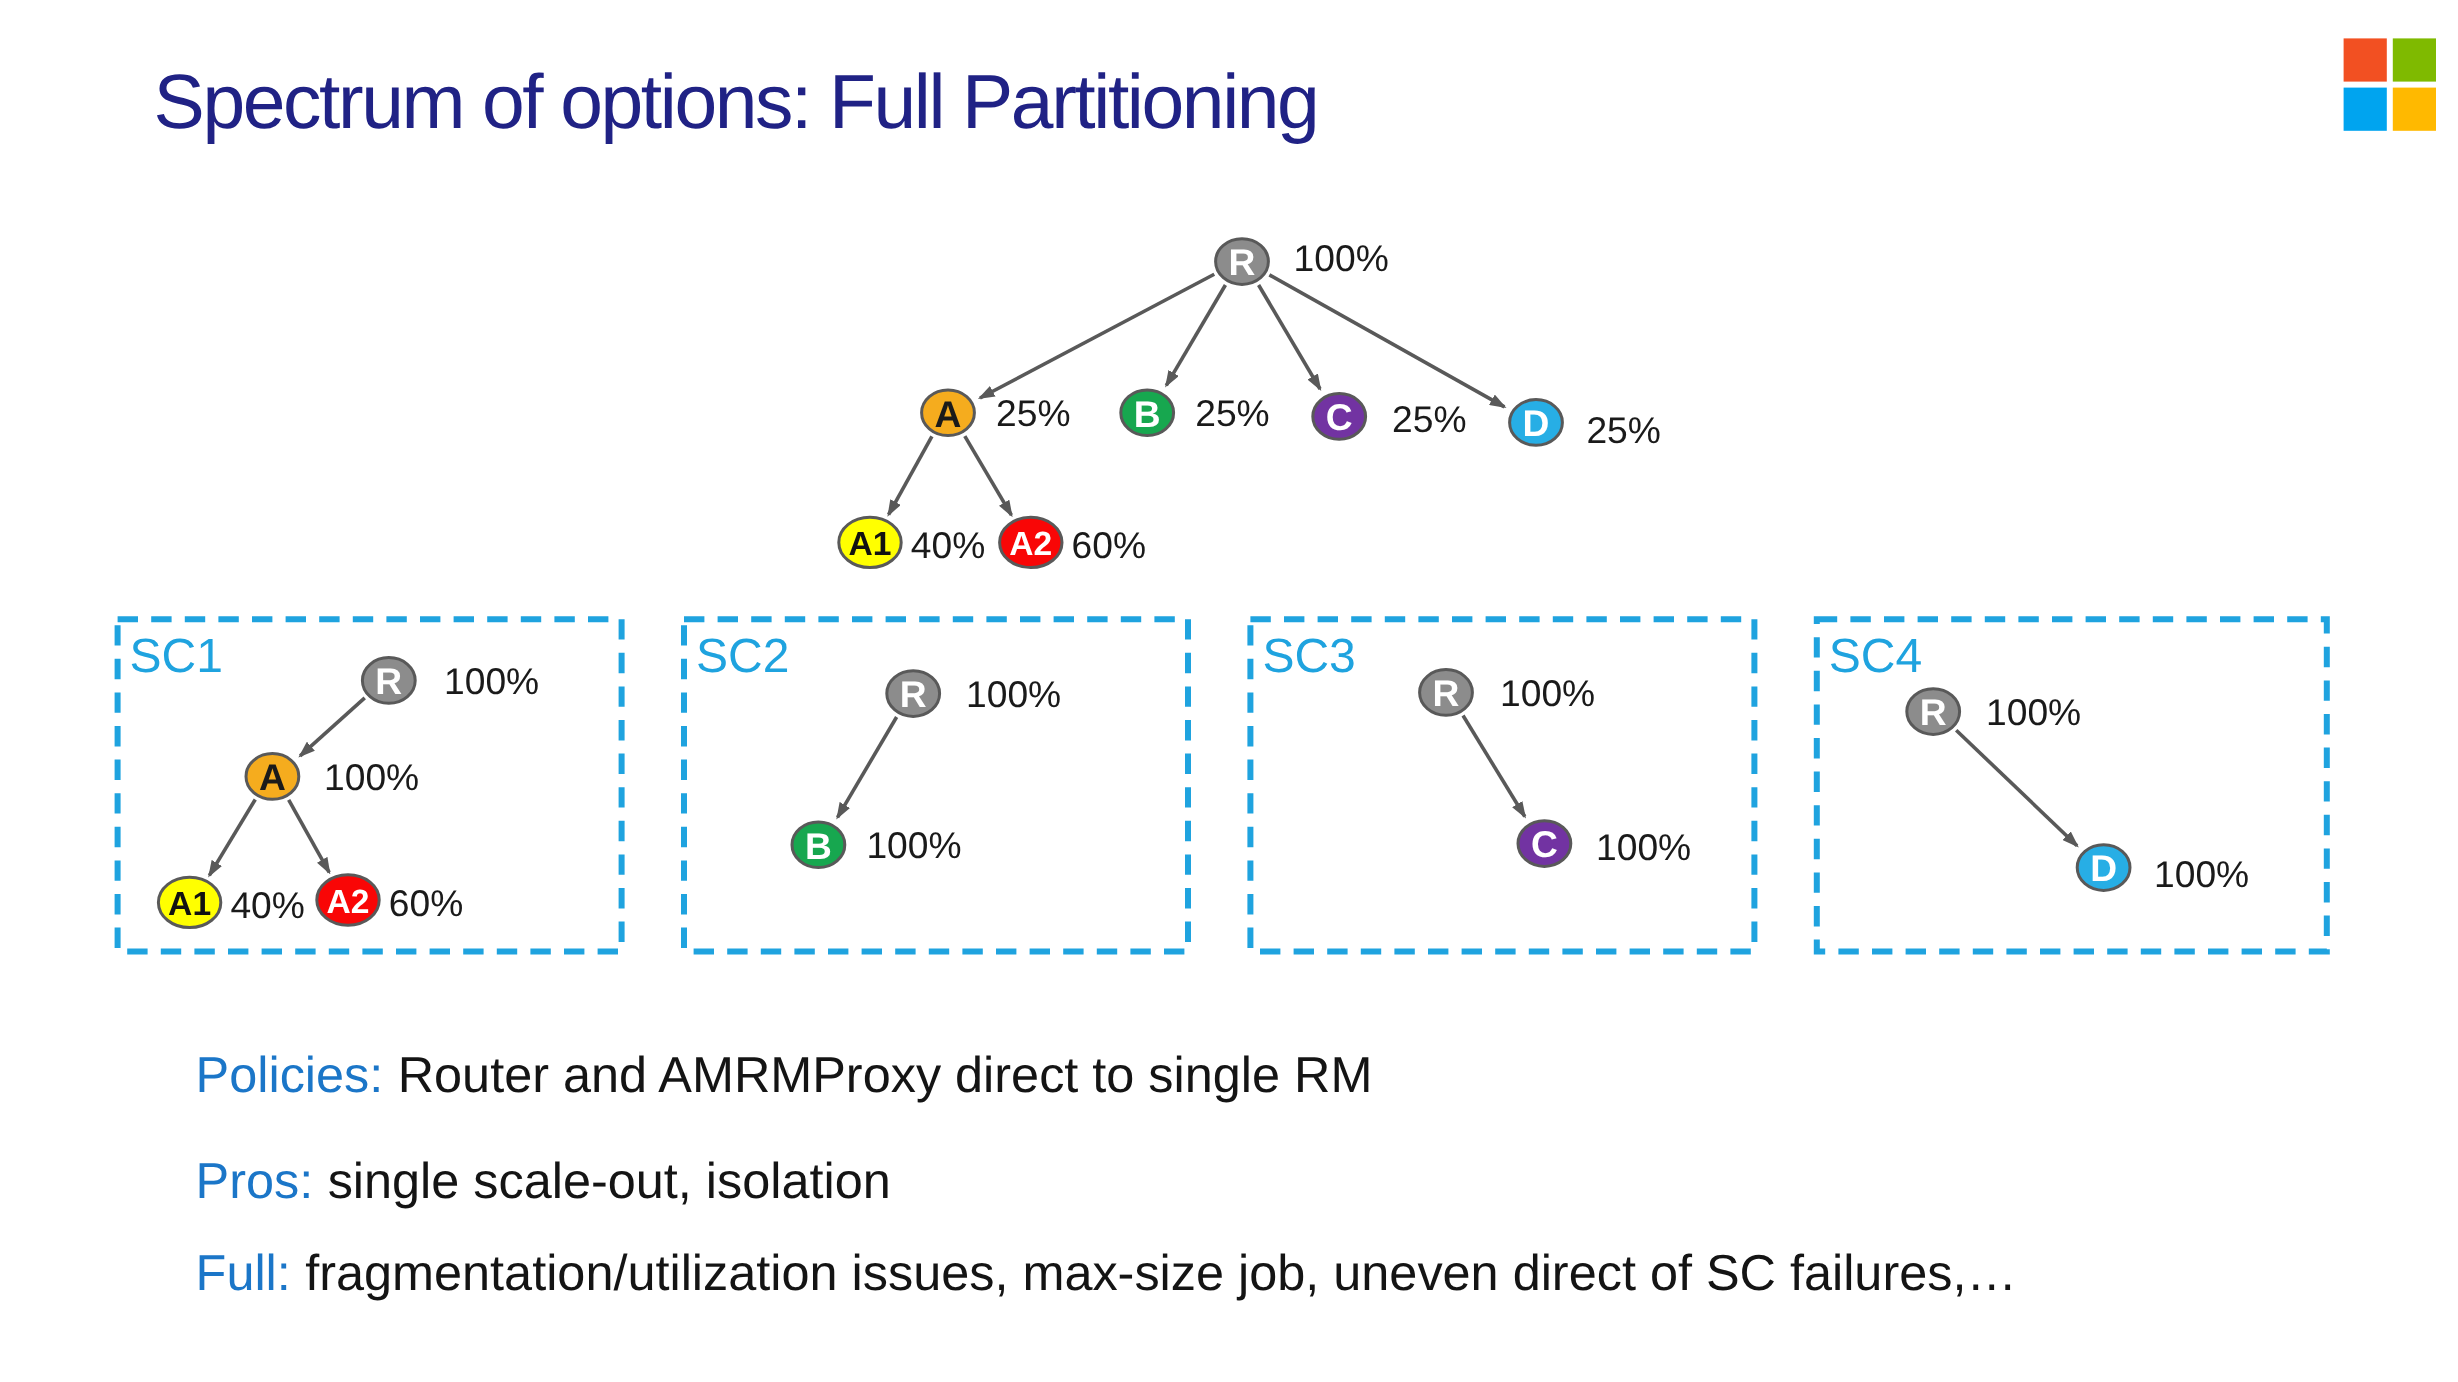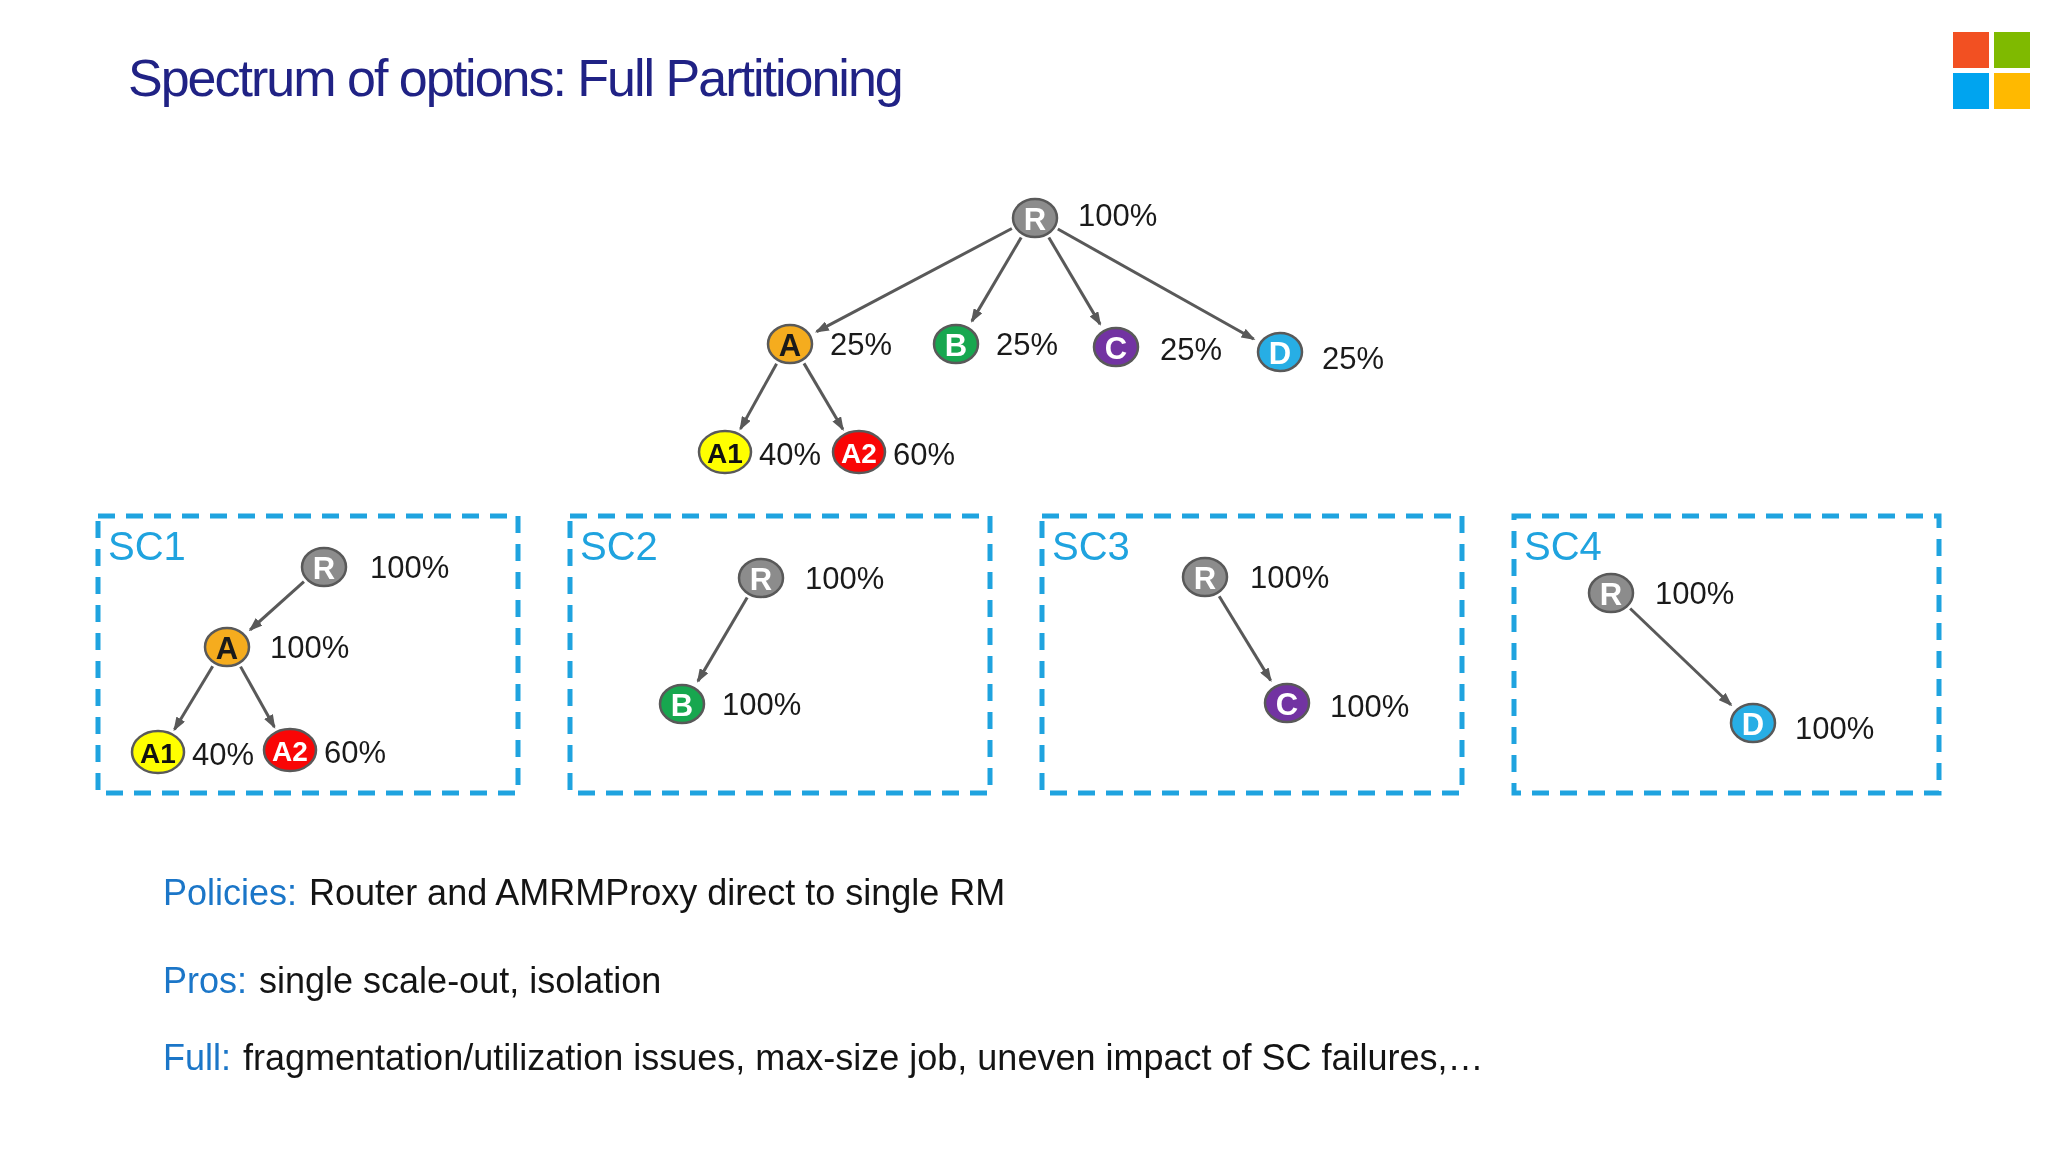--- a/index.html
+++ b/index.html
@@ -2,30 +2,30 @@
 <html><head>
 <meta charset="utf-8">
 <style>
   html,body{margin:0;padding:0;background:#ffffff;}
   .slide{
     position:relative;width:2048px;height:1152px;background:#ffffff;overflow:hidden;
     font-family:"Liberation Sans","DejaVu Sans",sans-serif;
   }
   .title{
     position:absolute;left:128px;top:48px;margin:0;
-    font-size:52px;font-weight:400;letter-spacing:-2px;color:#202285;white-space:nowrap;
+    font-size:64px;font-weight:400;letter-spacing:-2px;color:#202285;white-space:nowrap;
   }
   .ms-logo{
     position:absolute;left:1953px;top:32px;width:77px;height:77px;
     display:grid;grid-template-columns:36px 36px;grid-template-rows:36px 36px;gap:5px;
   }
   .ms-sq{width:36px;height:36px;}
   #diagram{position:absolute;left:0;top:0;}
   .notes{position:absolute;left:163px;top:0;width:1800px;}
-  .note-line{position:absolute;left:0;white-space:nowrap;font-size:36px;color:#141414;}
+  .note-line{position:absolute;left:0;white-space:nowrap;font-size:42px;color:#141414;}
   .note-label{margin-right:12px;}
   text{font-family:"Liberation Sans","DejaVu Sans",sans-serif;}
 </style>
 </head>
 <body>
 
 <div class="slide">
 
   <h1 class="title" style="color: rgb(32, 34, 133);">Spectrum of options: Full Partitioning</h1>
 
@@ -160,17 +160,17 @@
     </svg>
 
   <div class="notes">
     <div class="note-line" style="top:872px">
       <span class="note-label" style="color: rgb(27, 118, 200);">Policies:</span><span>Router and AMRMProxy direct to single RM</span>
     </div>
     <div class="note-line" style="top:960px">
       <span class="note-label" style="color: rgb(27, 118, 200);">Pros:</span><span>single scale-out, isolation</span>
     </div>
     <div class="note-line" style="top:1037px">
-      <span class="note-label" style="color: rgb(27, 118, 200);">Full:</span><span>fragmentation/utilization issues, max-size job, uneven impact of SC failures,…</span>
+      <span class="note-label" style="color: rgb(27, 118, 200);">Full:</span><span>fragmentation/utilization issues, max-size job, uneven direct of SC failures,…</span>
     </div>
   </div>
 
 </div>
 
 </body></html>

